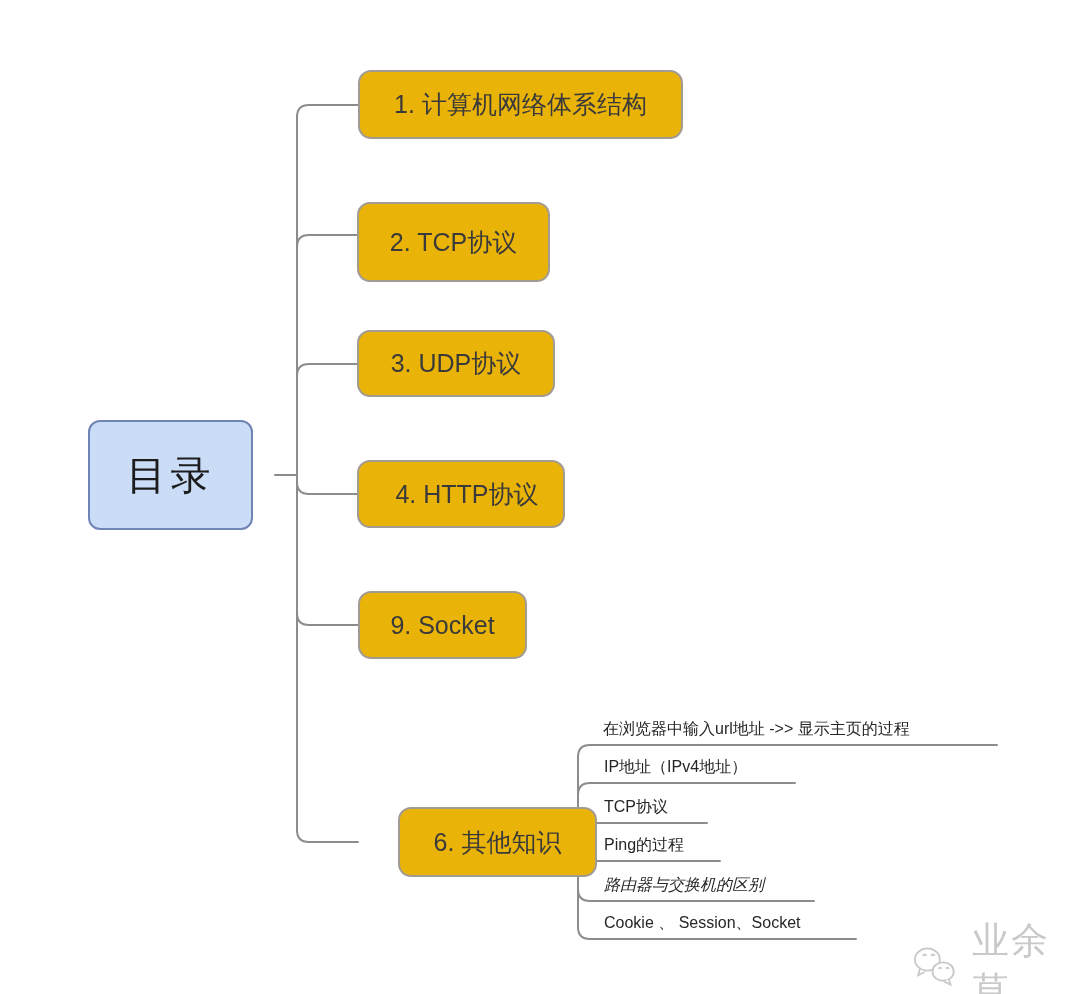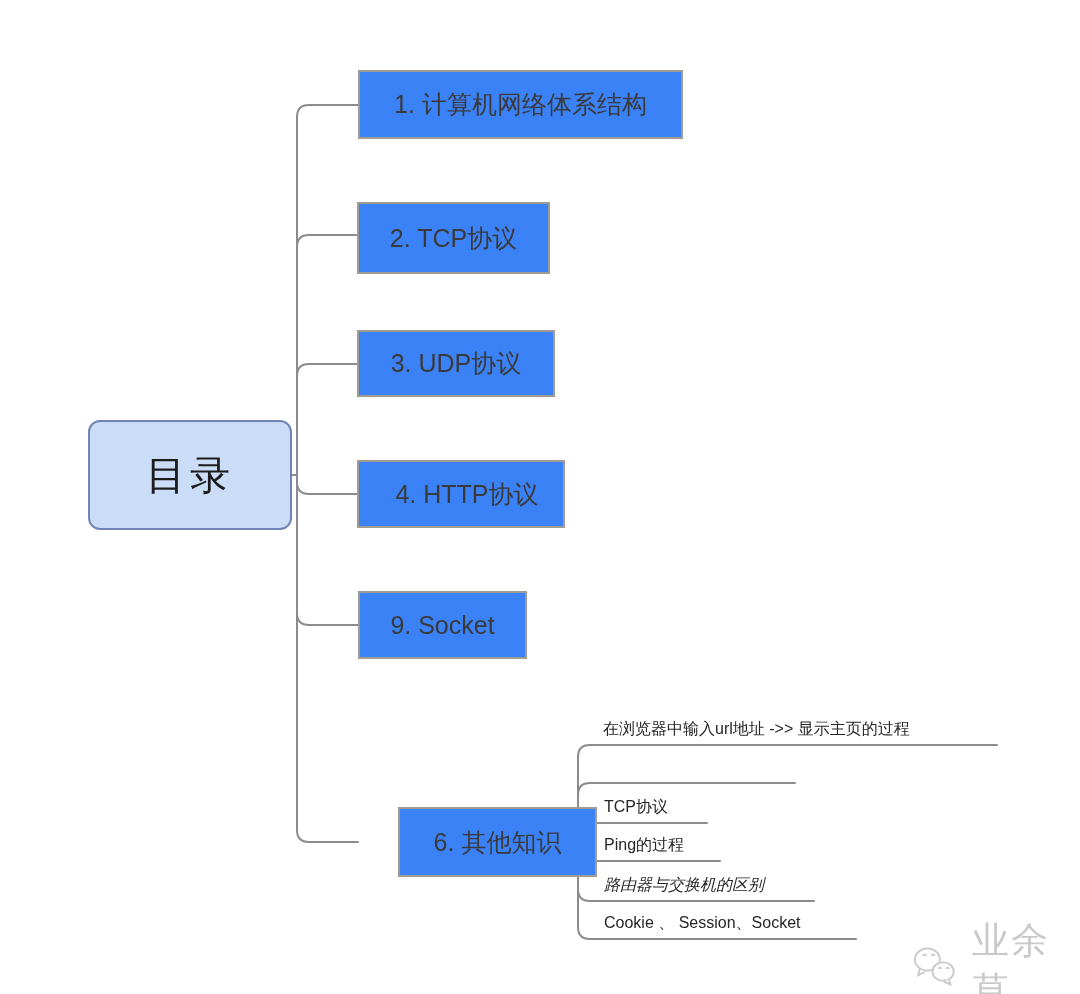--- a/index.html
+++ b/index.html
@@ -8,21 +8,21 @@
   }
   *{box-sizing:border-box;margin:0;padding:0;}
   body{background:#ffffff;font-family:"Liberation Sans","DejaVu Sans",sans-serif;}
   .canvas{position:relative;width:1080px;height:994px;background:#ffffff;overflow:hidden;}
   .links{position:absolute;left:0;top:0;width:1080px;height:994px;}
   .links path{fill:none;stroke:var(--line);stroke-width:2;stroke-linecap:round;}
   .node{position:absolute;display:flex;align-items:center;justify-content:center;
         white-space:nowrap;color:var(--text);}
   .root-node{background:var(--root_fill);border:2px solid var(--root_border);
         border-radius:12px;font-size:40px;color:#1c1c1c;letter-spacing:4px;}
-  .topic{background:#3b82f6;border:2px solid var(--box_border);border-radius:0;
+  .topic{background:#eab308;border:2px solid var(--box_border);border-radius:13px;
         font-size:25px;}
   .subtopic{position:absolute;height:26px;line-height:26px;font-size:16px;
         color:var(--subtext);white-space:nowrap;}
   .watermark{position:absolute;left:908px;top:916px;display:flex;align-items:center;
         color:var(--watermark);}
   .watermark-text{font-size:37px;letter-spacing:2px;margin-left:14px;}
   .wm-icon{display:block;}
   .wm-icon path, .wm-icon ellipse{stroke:var(--watermark);stroke-width:2;fill:#ffffff;}
   .wm-icon .eye{fill:none;}
 </style>
@@ -41,36 +41,37 @@
     <path d="M297,475 V830 Q297,842 309,842 H358"></path>
     <path d="M557,842 H578"></path>
     <path d="M578,842 V757 Q578,745 590,745 H997"></path>
     <path d="M578,842 V795 Q578,783 590,783 H795"></path>
     <path d="M578,842 V835 Q578,823 590,823 H707"></path>
     <path d="M578,842 V849 Q578,861 590,861 H720"></path>
     <path d="M578,842 V889 Q578,901 590,901 H814"></path>
     <path d="M578,842 V927 Q578,939 590,939 H856"></path>
   </svg>
 
-  <div class="node root-node" style="left:88px;top:420px;width:204px;height:110px;">目录</div>
+  <div class="node root-node" style="left:88px;top:420px;width:165px;height:110px;">目录</div>
 
   <div class="node topic" style="left:358px;top:70px;width:325px;height:69px;">1. 计算机网络体系结构</div>
 
-  <div class="node topic" style="left:357px;top:202px;width:193px;height:72px;">2. TCP协议</div>
+  <div class="node topic" style="left:357px;top:202px;width:193px;height:80px;">2. TCP协议</div>
 
   <div class="node topic" style="left:357px;top:330px;width:198px;height:67px;">3. UDP协议</div>
 
   <div class="node topic" style="left:357px;top:460px;width:208px;height:68px;padding-left:12px;">4. HTTP协议</div>
 
   <div class="node topic" style="left:358px;top:591px;width:169px;height:68px;">9. Socket</div>
 
   <div class="node topic" style="left:358px;top:807px;width:199px;height:70px;margin-left:40px;">6. 其他知识</div>
 
   <div class="subtopic" style="left:603px;top:716px;">在浏览器中输入url地址 -&gt;&gt; 显示主页的过程</div>
 
+  <div class="subtopic" style="left:604px;top:754px;">IP地址（IPv4地址）</div>
 
   <div class="subtopic" style="left:604px;top:794px;">TCP协议</div>
 
   <div class="subtopic" style="left:604px;top:832px;">Ping的过程</div>
 
   <div class="subtopic" style="left:604px;top:872px;font-style:italic;">路由器与交换机的区别</div>
 
   <div class="subtopic" style="left:604px;top:910px;">Cookie 、 Session、Socket</div>
 
   <div class="watermark">

